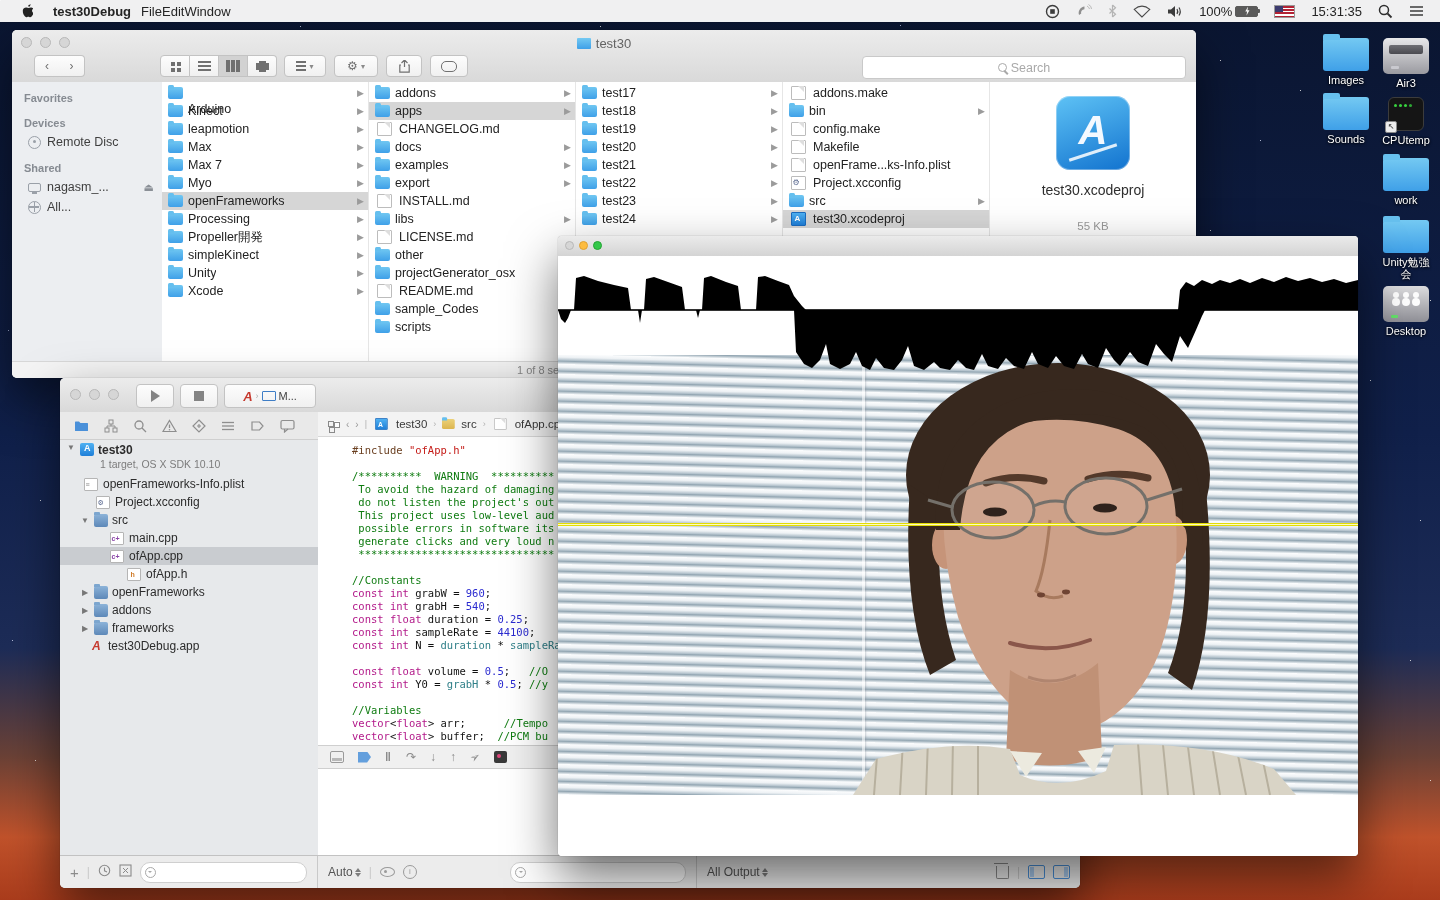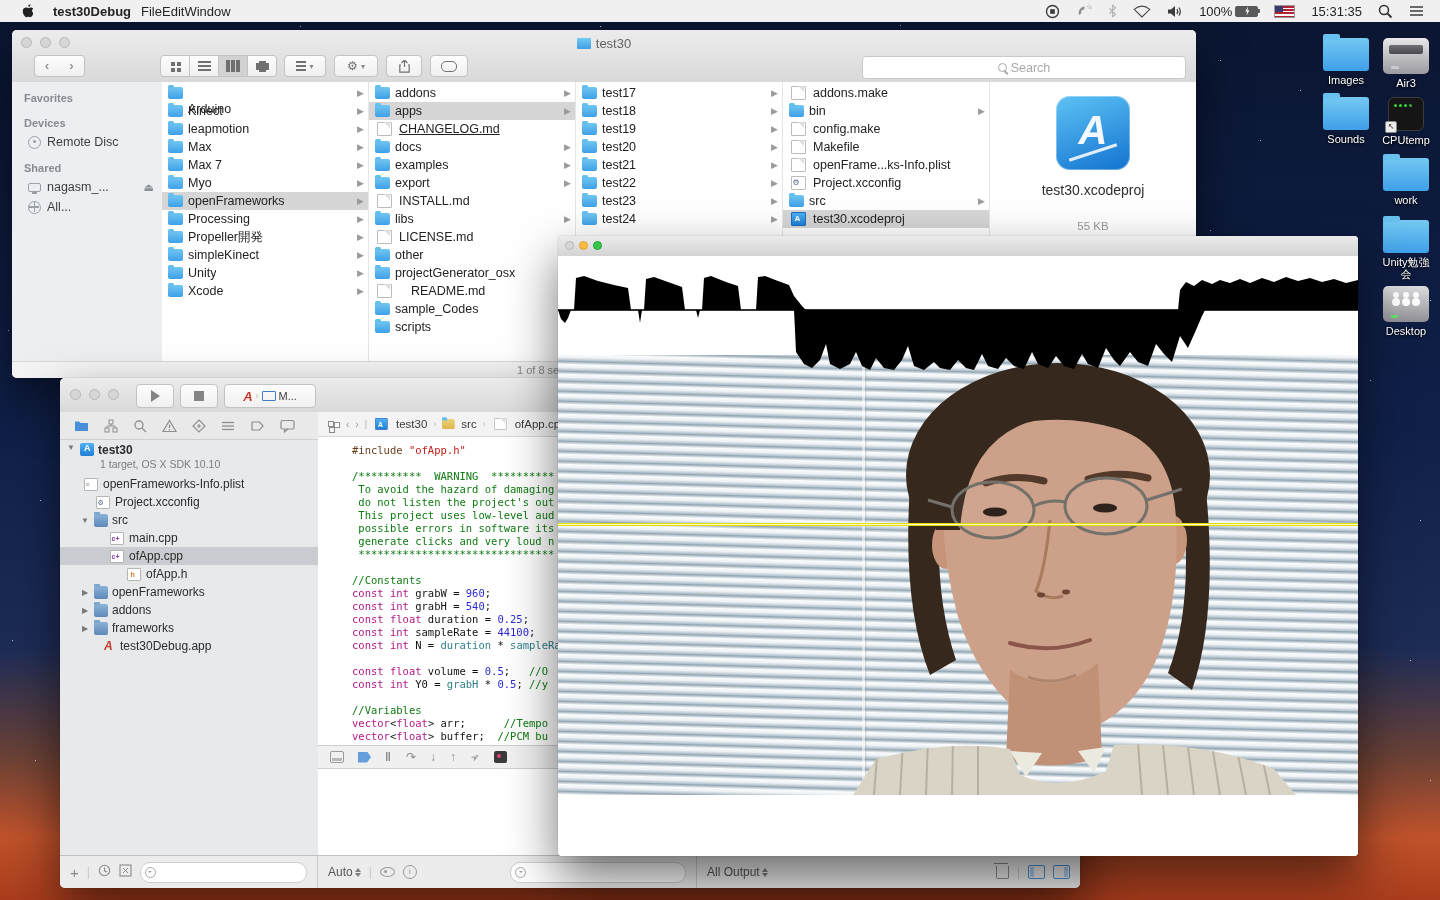--- a/index.html
+++ b/index.html
@@ -439,21 +439,21 @@
           <span style="white-space: nowrap; overflow: hidden; text-overflow: ellipsis;">addons</span>
           <div class="chev">▶</div>
         </div>
         <div class="frow sel">
           <div class="fi fi-folder"></div>
           <span style="white-space: nowrap; overflow: hidden; text-overflow: ellipsis;">apps</span>
           <div class="chev">▶</div>
         </div>
         <div class="frow">
           <div class="fi fi-file"></div>
-          <span style="white-space: nowrap; overflow: hidden; text-overflow: ellipsis; text-decoration: underline;">CHANGELOG.md</span>
+          <span style="white-space: nowrap; overflow: hidden; text-overflow: ellipsis;">CHANGELOG.md</span>
         </div>
         <div class="frow">
           <div class="fi fi-folder"></div>
           <span style="white-space: nowrap; overflow: hidden; text-overflow: ellipsis;">docs</span>
           <div class="chev">▶</div>
         </div>
         <div class="frow">
           <div class="fi fi-folder"></div>
           <span style="white-space: nowrap; overflow: hidden; text-overflow: ellipsis;">examples</span>
           <div class="chev">▶</div>
@@ -481,21 +481,21 @@
           <span style="white-space: nowrap; overflow: hidden; text-overflow: ellipsis;">other</span>
           <div class="chev">▶</div>
         </div>
         <div class="frow">
           <div class="fi fi-folder"></div>
           <span style="white-space: nowrap; overflow: hidden; text-overflow: ellipsis;">projectGenerator_osx</span>
           <div class="chev">▶</div>
         </div>
         <div class="frow">
           <div class="fi fi-file"></div>
-          <span style="white-space: nowrap; overflow: hidden; text-overflow: ellipsis; margin-left: 12px;">README.md</span>
+          <span style="white-space: nowrap; overflow: hidden; text-overflow: ellipsis;">README.md</span>
         </div>
         <div class="frow">
           <div class="fi fi-folder"></div>
           <span style="white-space: nowrap; overflow: hidden; text-overflow: ellipsis;">sample_Codes</span>
           <div class="chev">▶</div>
         </div>
         <div class="frow">
           <div class="fi fi-folder"></div>
           <span style="white-space: nowrap; overflow: hidden; text-overflow: ellipsis;">scripts</span>
           <div class="chev">▶</div>
@@ -723,21 +723,21 @@
         <div class="nrow" style="padding-left: 20px;">
           <div class="disc">▶</div>
           <div class="ni ni-folder"></div>
           <span>addons</span>
         </div>
         <div class="nrow" style="padding-left: 20px;">
           <div class="disc">▶</div>
           <div class="ni ni-folder"></div>
           <span>frameworks</span>
         </div>
-        <div class="nrow" style="padding-left: 28px;">
+        <div class="nrow" style="padding-left: 16px;">
           <div class="disc"></div>
           <div class="ni ni-app"></div>
           <span>test30Debug.app</span>
         </div>
       </div>
     </div>
 
   <div class="editor">
     <div class="jumpbar">
       <span class="relgrid"></span>

